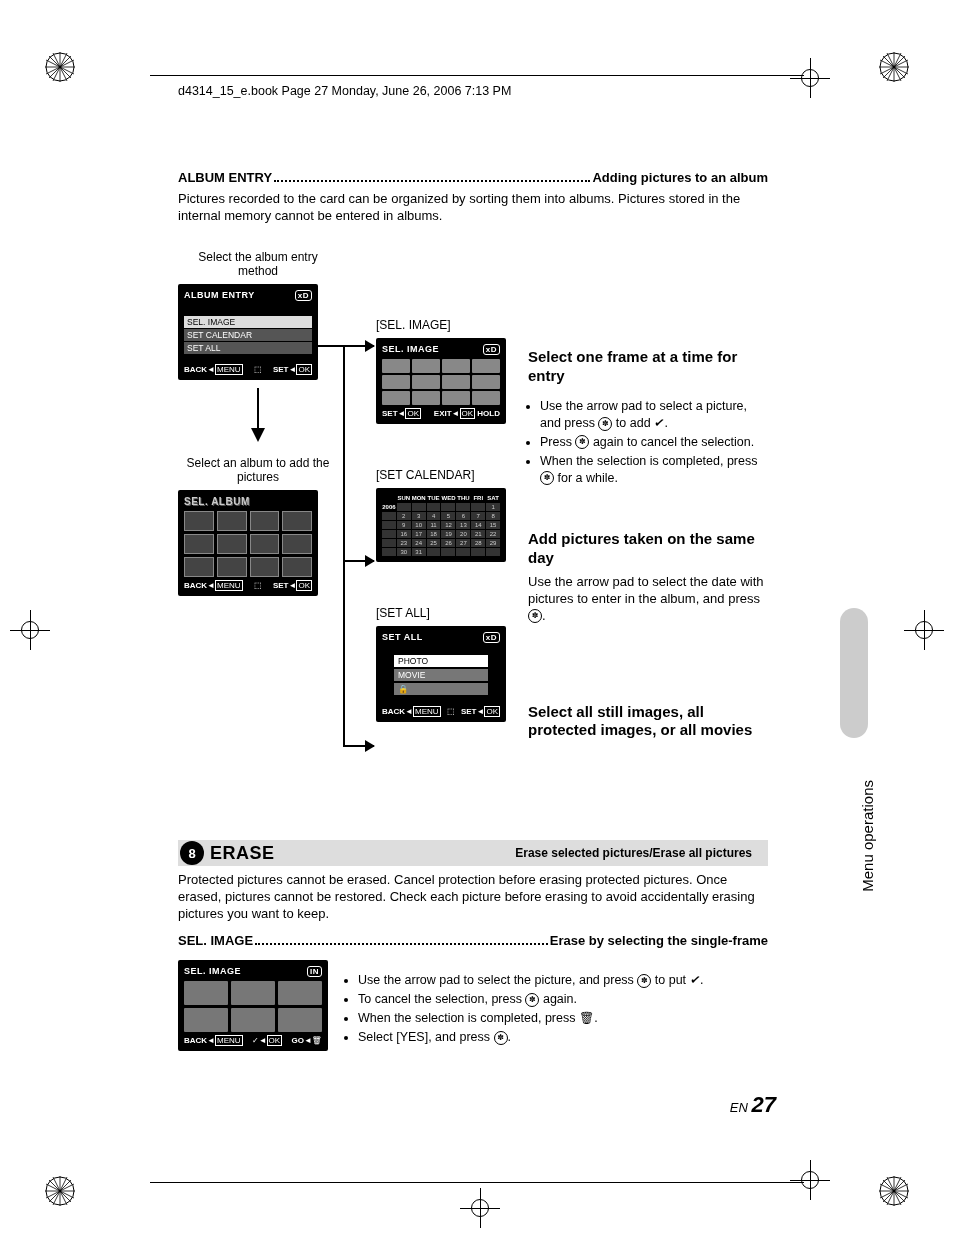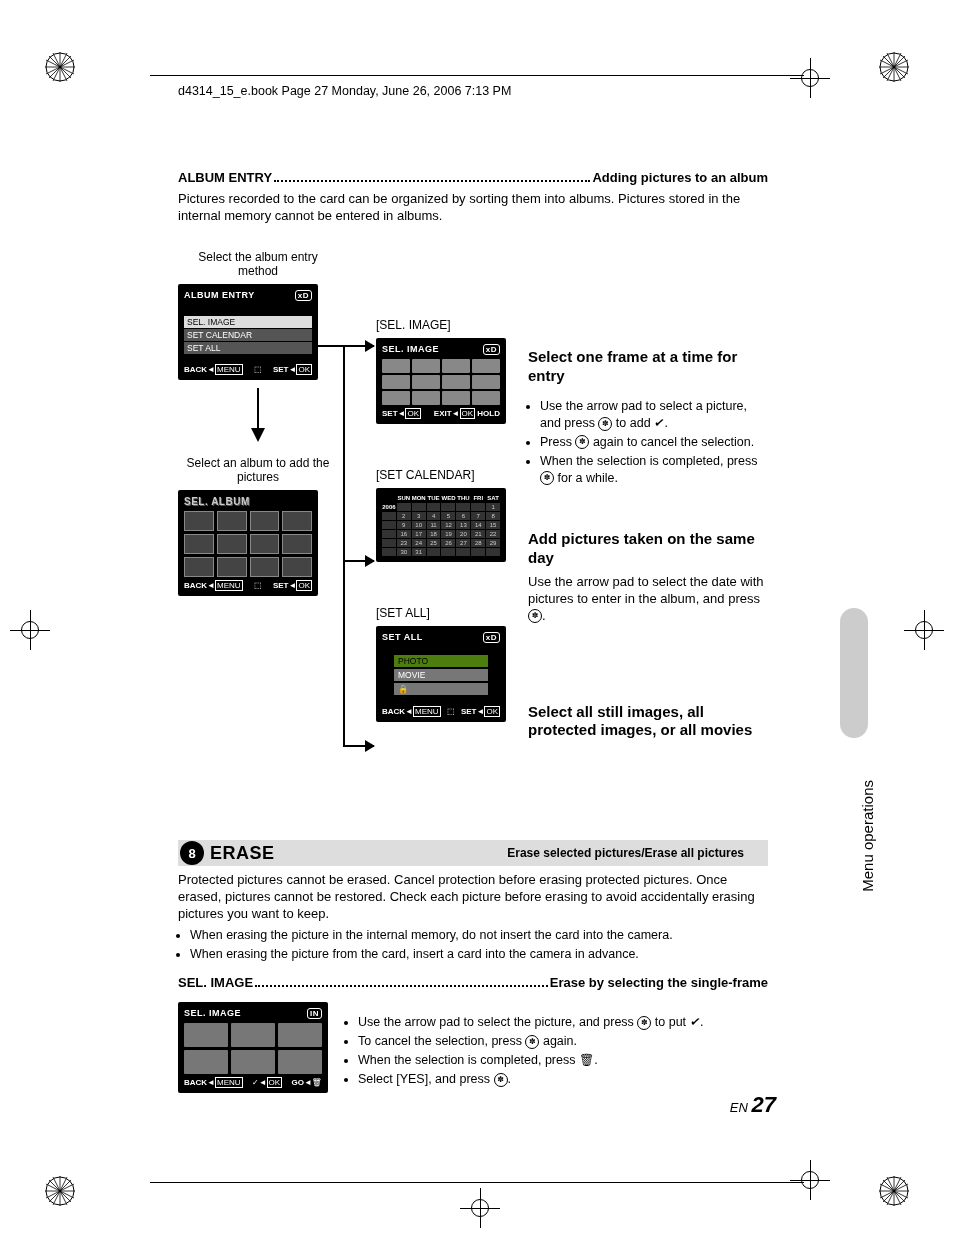--- a/index.html
+++ b/index.html
@@ -63,40 +63,40 @@
   .lcd .grid { display:grid; grid-template-columns:repeat(4,1fr); gap:2px; margin:2px 0;}
   .lcd .cell { background:#888; height:14px; border-radius:1px;}
   .lcd .grid6 { display:grid; grid-template-columns:repeat(3,1fr); gap:3px; margin:3px 0;}
   .lcd .cell6 { background:#777; height:24px; border-radius:1px;}
   .lcd .albgrid { display:grid; grid-template-columns:repeat(4,1fr); gap:3px; margin:2px 0;}
   .lcd .albcell { background:#444; height:18px; border:1px solid #888;}
   .lcd .cal { display:grid; grid-template-columns:repeat(8,1fr); gap:1px; font-size:6px;}
   .lcd .cal div { background:#333; text-align:center; padding:1px 0; color:#ccc;}
   .lcd .cal .hd { background:#000; color:#fff; font-weight:bold;}
   .lcd .selopt { background:#777; padding:1px 4px; margin:2px 12px; font-size:8.5px; text-align:left;}
-  .lcd .selopt.hl { background:#4d7c0f; color:#000;}
+  .lcd .selopt.hl { background:#ffffff; color:#000;}
 
   .col-left { position:absolute; }
   .col-mid  { position:absolute; }
   .col-right{ position:absolute; }
 
   .h3 { font-weight:bold; font-size:15px; line-height:1.25; }
   .bullets { font-size:12.5px; line-height:1.35; padding-left:12px;}
   .bullets li { margin-bottom:2px; }
 
   .arrow-down { width:0; height:0; border-left:7px solid transparent; border-right:7px solid transparent; border-top:14px solid #000; margin:0 auto;}
   .arrow-stem { width:2px; background:#000; margin:0 auto;}
 
   .hconn { position:absolute; height:2px; background:#000; }
   .hconn::after{ content:''; position:absolute; right:-1px; top:-5px; width:0;height:0;border-top:6px solid transparent;border-bottom:6px solid transparent;border-left:10px solid #000;}
 
   .erase-band { display:flex; align-items:center; background:#ddd; height:26px; margin-top:22px;}
   .erase-band .num { width:24px;height:24px;border-radius:50%;background:#000;color:#fff;display:flex;align-items:center;justify-content:center;font-weight:bold;font-size:13px;margin:0 6px 0 2px;}
   .erase-band .ttl { font-weight:bold; font-size:18px; letter-spacing:0.5px;}
-  .erase-band .sub { margin-left:auto; font-weight:bold; font-size:12px; padding-right:24px;}
+  .erase-band .sub { margin-left:auto; font-weight:bold; font-size:12px; padding-right:16px;}
 
   .side-tab { position:absolute; right:86px; top:608px; width:28px; height:130px; background:#ccc; border-radius:14px;}
   .side-text{ position:absolute; right:95px; top:780px; transform:rotate(-90deg); transform-origin:right top; font-size:15px; white-space:nowrap;}
 
   .pagenum { position:absolute; right:178px; bottom:140px; font-size:13px;font-style:italic;}
   .pagenum b { font-size:22px; font-weight:bold;}
 
   .btn-icon { display:inline-block; border:1px solid #000; border-radius:50%; width:12px; height:12px; font-size:8px; line-height:12px; text-align:center; vertical-align:middle;}
   .check { display:inline-block; transform:rotate(10deg); font-weight:bold;}
   .trash { display:inline-block; font-size:12px;}
@@ -375,24 +375,20 @@
   </div>
 
   <div style="position:absolute; left:0; top:648px; width:590px;">
     <div class="erase-band">
       <div class="num">8</div>
       <div class="ttl">ERASE</div>
       <div class="sub">Erase selected pictures/Erase all pictures</div>
     </div>
 
     <div class="para">Protected pictures cannot be erased. Cancel protection before erasing protected pictures. Once erased, pictures cannot be restored. Check each picture before erasing to avoid accidentally erasing pictures you want to keep.</div>
-    <ul class="bullets" style="margin-top:4px">
-      <li>When erasing the picture in the internal memory, do not insert the card into the camera.</li>
-      <li>When erasing the picture from the card, insert a card into the camera in advance.</li>
-    </ul>
 
     <div class="dot-row" style="margin-top:10px">
       <span class="lead">SEL. IMAGE</span>
       <span class="dots"></span>
       <span class="tail">Erase by selecting the single-frame</span>
     </div>
 
     <div style="display:flex; gap:18px; margin-top:12px; align-items:flex-start;">
       <div class="lcd" style="width:150px">
         <div class="title-row">

